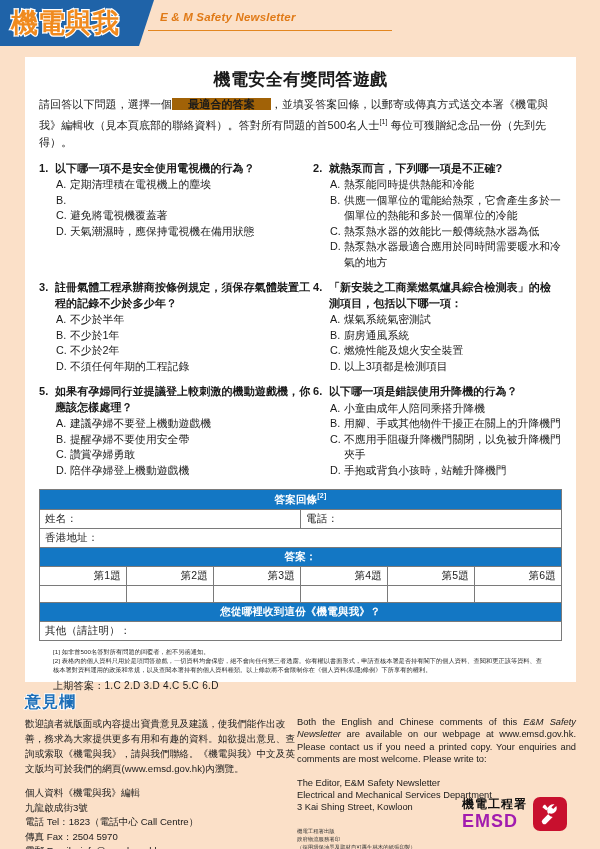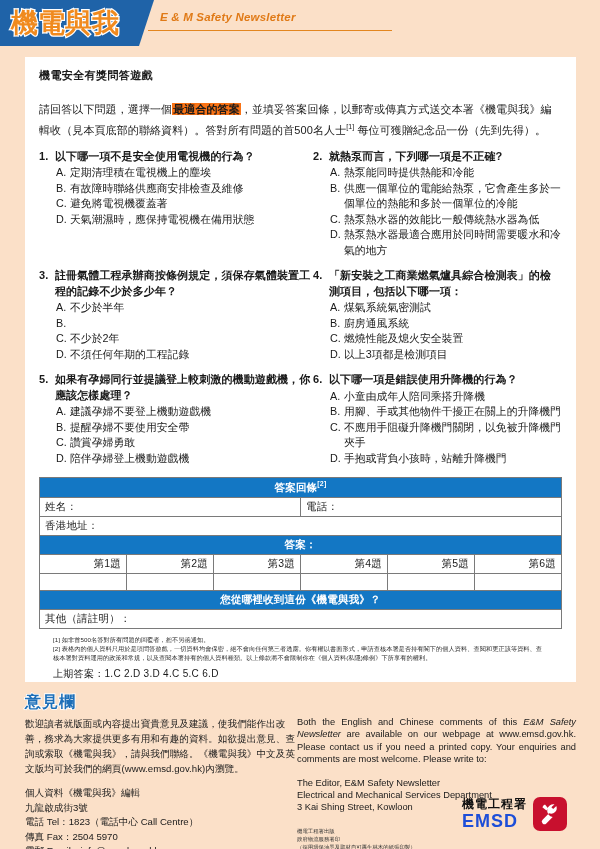--- a/index.html
+++ b/index.html
@@ -65,34 +65,35 @@
   .quiz-panel {
     position: absolute;
     left: 25px; top: 57px;
     width: 551px;
     height: 625px;
     background: #ffffff;
   }
   .quiz-inner { padding: 11px 14px 0 14px; }
 
   .quiz-title {
-    font-size: 11px;
+    font-size: 17px;
     font-weight: bold;
     letter-spacing: 0.4px;
-    margin-bottom: 18px;
+    margin-bottom: 5px;
+    text-align: center;
   }
   .quiz-intro {
     font-size: 11px;
     line-height: 17px;
     letter-spacing: 0.1px;
   }
   .hl {
-    background: #f97316;
-    font-weight: bold;
-    padding: 0 1px;
+    background: #a16207;
+    font-weight: bold;
+    padding: 0 16px;
     margin-top: 7px;
   }
   sup { font-size: 7px; vertical-align: super; }
 
   
   .q-grid {
     margin-top: 10px;
     display: grid;
     grid-template-columns: 272px 249px;
     column-gap: 2px;
@@ -217,21 +218,21 @@
     font-weight: bold;
     letter-spacing: 1px;
     line-height: 14px;
     color: #111;
   }
   .emsd-en {
     font-size: 18px;
     font-weight: bold;
     letter-spacing: 1px;
     line-height: 20px;
-    color: #1d4ed8;
+    color: #a21caf;
   }
   .emsd-mark {
     width: 34px; height: 34px;
     background: #c8102e;
     border-radius: 7px;
     position: relative;
   }
   .emsd-mark svg { position: absolute; left: 3px; top: 3px; }
 </style>
 </head>
@@ -261,21 +262,20 @@
           <span class="q-num">1.</span>
           <span class="q-text">以下哪一項不是安全使用電視機的行為？</span>
         </div>
         <div class="q-opts">
           <div class="q-opt">
               <span class="opt-letter">A.</span>
               <span class="opt-text">定期清理積在電視機上的塵埃</span>
             </div>
           <div class="q-opt">
               <span class="opt-letter">B.</span>
-              <span class="opt-text">有故障時聯絡供應商安排檢查及維修</span>
             </div>
           <div class="q-opt">
               <span class="opt-letter">C.</span>
               <span class="opt-text">避免將電視機覆蓋著</span>
             </div>
           <div class="q-opt">
               <span class="opt-letter">D.</span>
               <span class="opt-text">天氣潮濕時，應保持電視機在備用狀態</span>
             </div>
         </div>
@@ -311,20 +311,21 @@
           <span class="q-num">3.</span>
           <span class="q-text">註冊氣體工程承辦商按條例規定，須保存氣體裝置工程的記錄不少於多少年？</span>
         </div>
         <div class="q-opts">
           <div class="q-opt">
               <span class="opt-letter">A.</span>
               <span class="opt-text">不少於半年</span>
             </div>
           <div class="q-opt">
               <span class="opt-letter">B.</span>
+              <span class="opt-text">不少於1年</span>
             </div>
           <div class="q-opt">
               <span class="opt-letter">C.</span>
               <span class="opt-text">不少於2年</span>
             </div>
           <div class="q-opt">
               <span class="opt-letter">D.</span>
               <span class="opt-text">不須任何年期的工程記錄</span>
             </div>
         </div>

